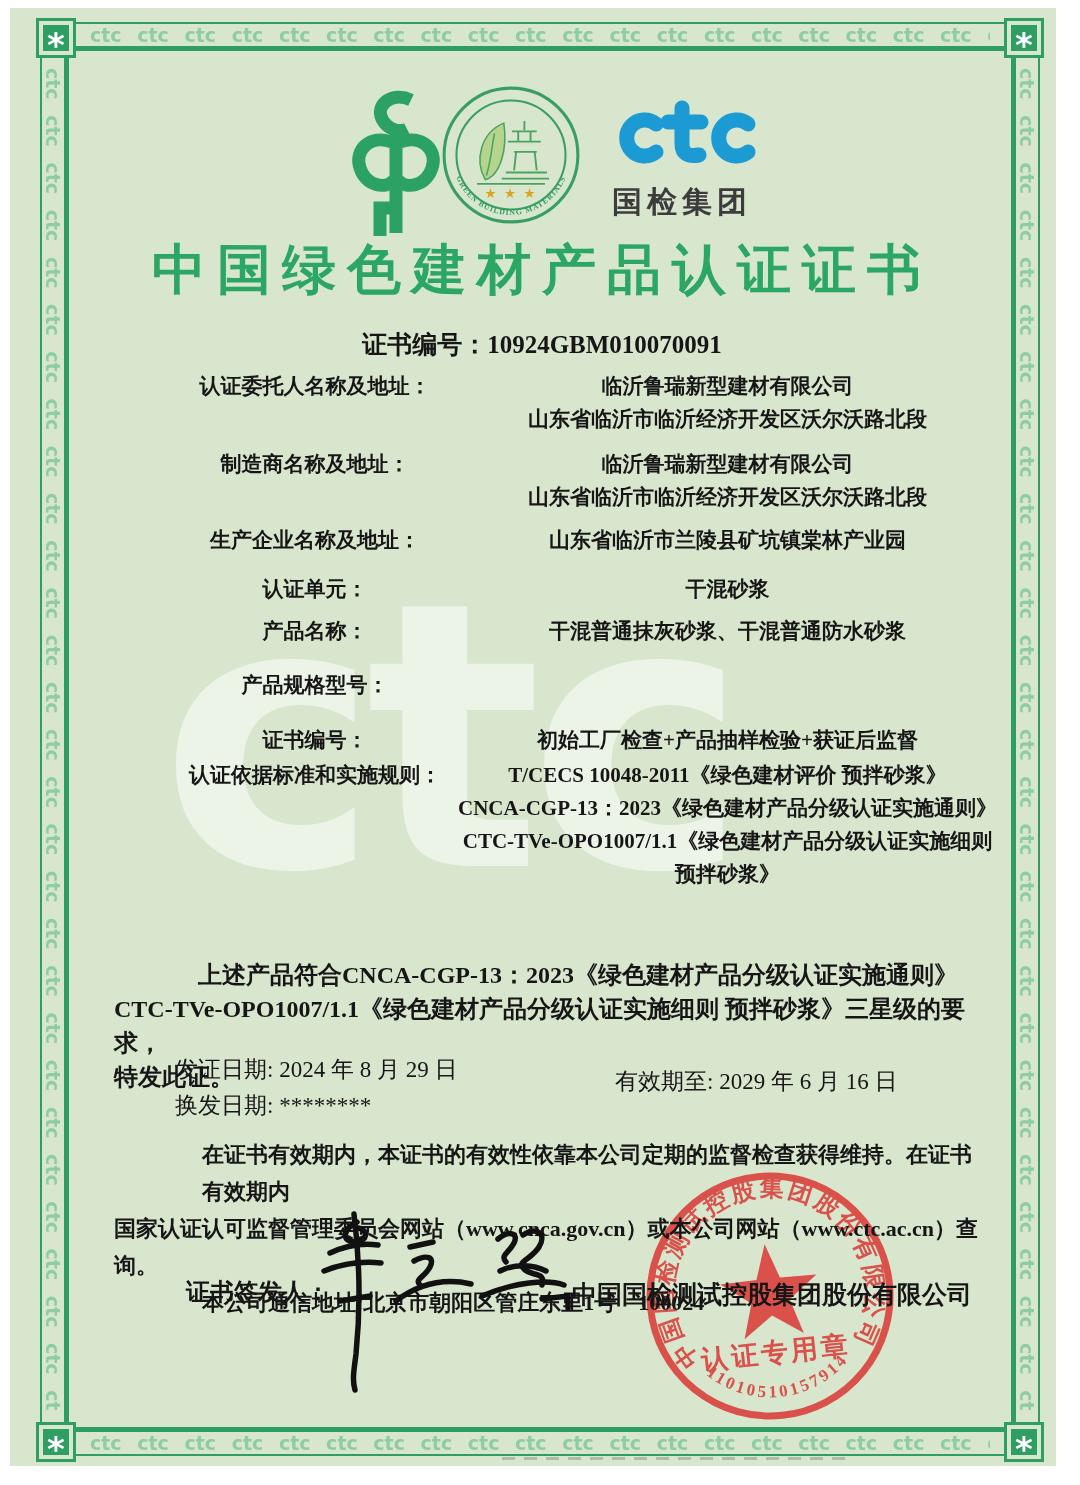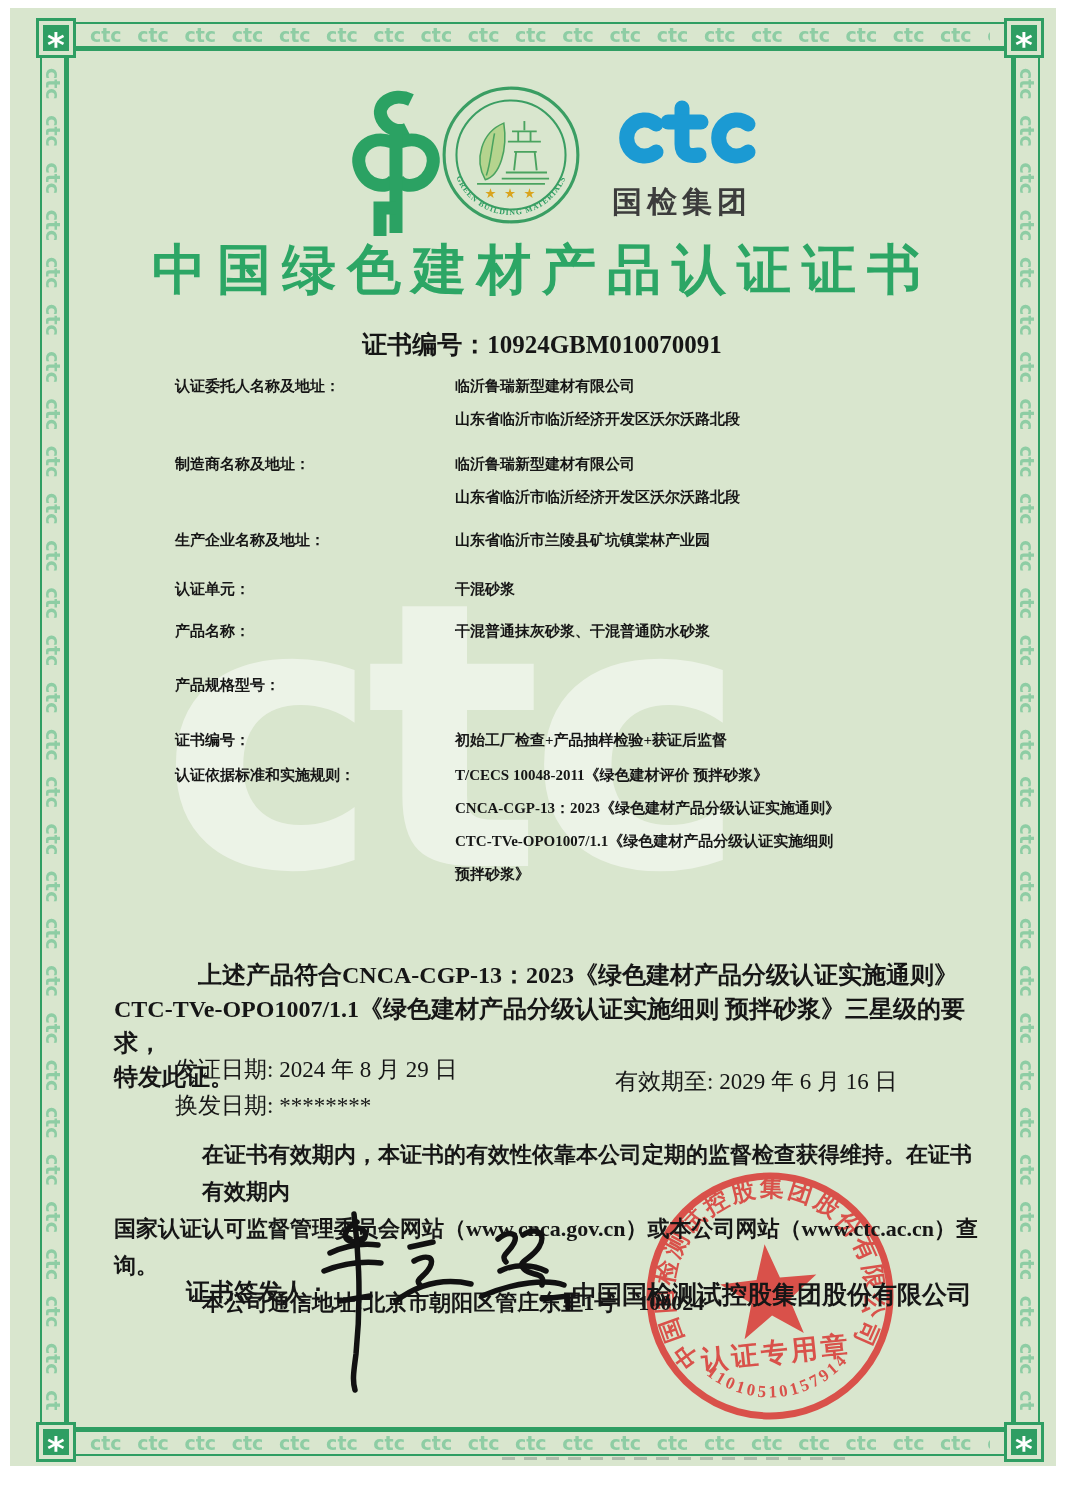--- a/index.html
+++ b/index.html
@@ -47,21 +47,21 @@
   
   .content{position:absolute;left:64px;top:46px;right:46px;bottom:40px;z-index:4;}
   .logo{position:absolute;}
   .ctc-caption{font-family:"DejaVu Sans",sans-serif;font-weight:800;font-size:30px;
     letter-spacing:5px;color:#3c3c3c;text-align:center;margin-top:2px;}
   .title{position:absolute;left:0;right:0;top:180px;text-align:center;
     font-size:54px;font-weight:700;letter-spacing:11px;color:var(--title);}
   .certno{position:absolute;left:0;right:0;top:274px;text-align:center;
     font-size:25px;font-weight:700;}
   .fields{position:absolute;left:101px;right:10px;top:316px;}
-  .row{display:flex;font-size:15px;font-weight:700;line-height:33px;}
+  .row{display:flex;font-size:21px;font-weight:700;line-height:33px;text-align:center;}
   .row .lab{width:280px;flex:none;}
   .row .val{flex:1;}
   .mb12{margin-bottom:12px;} .mb0{margin-bottom:0;} .mb10{margin-bottom:10px;}
   .mb16{margin-bottom:16px;} .mb9{margin-bottom:9px;} .mb21{margin-bottom:21px;}
   .mb22{margin-bottom:22px;} .mb2{margin-bottom:2px;}
   .statement{position:absolute;left:40px;right:30px;top:904px;
     font-size:24px;font-weight:700;line-height:34px;}
   .statement .indent{padding-left:84px;}
   .dates{position:absolute;left:101px;right:30px;top:998px;font-size:23px;line-height:36px;}
   .dates .col-l{position:absolute;left:0;top:0;}

